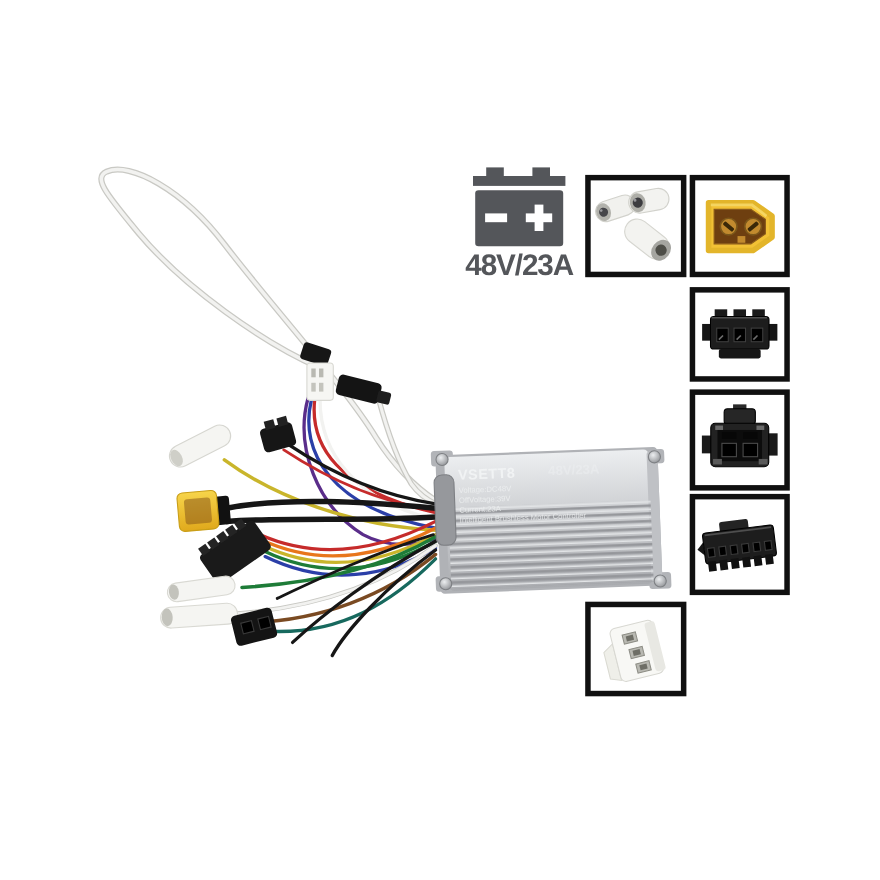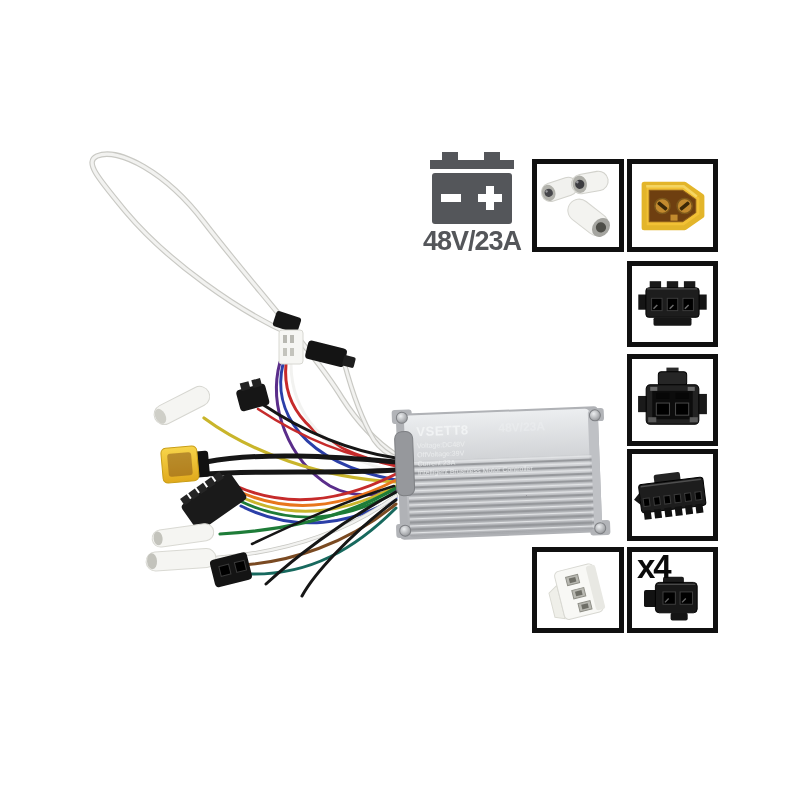--- a/index.html
+++ b/index.html
@@ -295,28 +295,14 @@
         <rect x="31" y="24" width="13" height="9" fill="#b9b9b2" stroke="#8e8e86"></rect>
         <rect x="34" y="39" width="13" height="9" fill="#b9b9b2" stroke="#8e8e86"></rect>
         <rect x="37" y="54" width="13" height="9" fill="#b9b9b2" stroke="#8e8e86"></rect>
         <rect x="34" y="26" width="7" height="5" fill="#6e6e66"></rect>
         <rect x="37" y="41" width="7" height="5" fill="#6e6e66"></rect>
         <rect x="40" y="56" width="7" height="5" fill="#6e6e66"></rect>
       </g>
     </svg>
   </div>
 
-  <div class="callout co-b5">
-    <span class="qty-label">x4</span>
-    <svg viewBox="0 0 80 80">
-      <rect x="30" y="26" width="22" height="8" rx="2" fill="#1c1c1c"></rect>
-      <rect x="10" y="40" width="14" height="18" rx="2" fill="#121212"></rect>
-      <rect x="22" y="32" width="44" height="32" rx="4" fill="#181818" stroke="#000000"></rect>
-      <path d="M24,34 H64" stroke="#484848" stroke-width="1.3"></path>
-      <rect x="30" y="42" width="13" height="13" fill="#000000" stroke="#414141"></rect>
-      <rect x="48" y="42" width="13" height="13" fill="#000000" stroke="#414141"></rect>
-      <path d="M32,53 l4,-4" stroke="#6a6a6a" stroke-width="1.4"></path>
-      <path d="M50,53 l4,-4" stroke="#6a6a6a" stroke-width="1.4"></path>
-      <rect x="38" y="64" width="18" height="8" rx="2" fill="#141414"></rect>
-    </svg>
-  </div>
 
 </div>
 
 </body></html>

